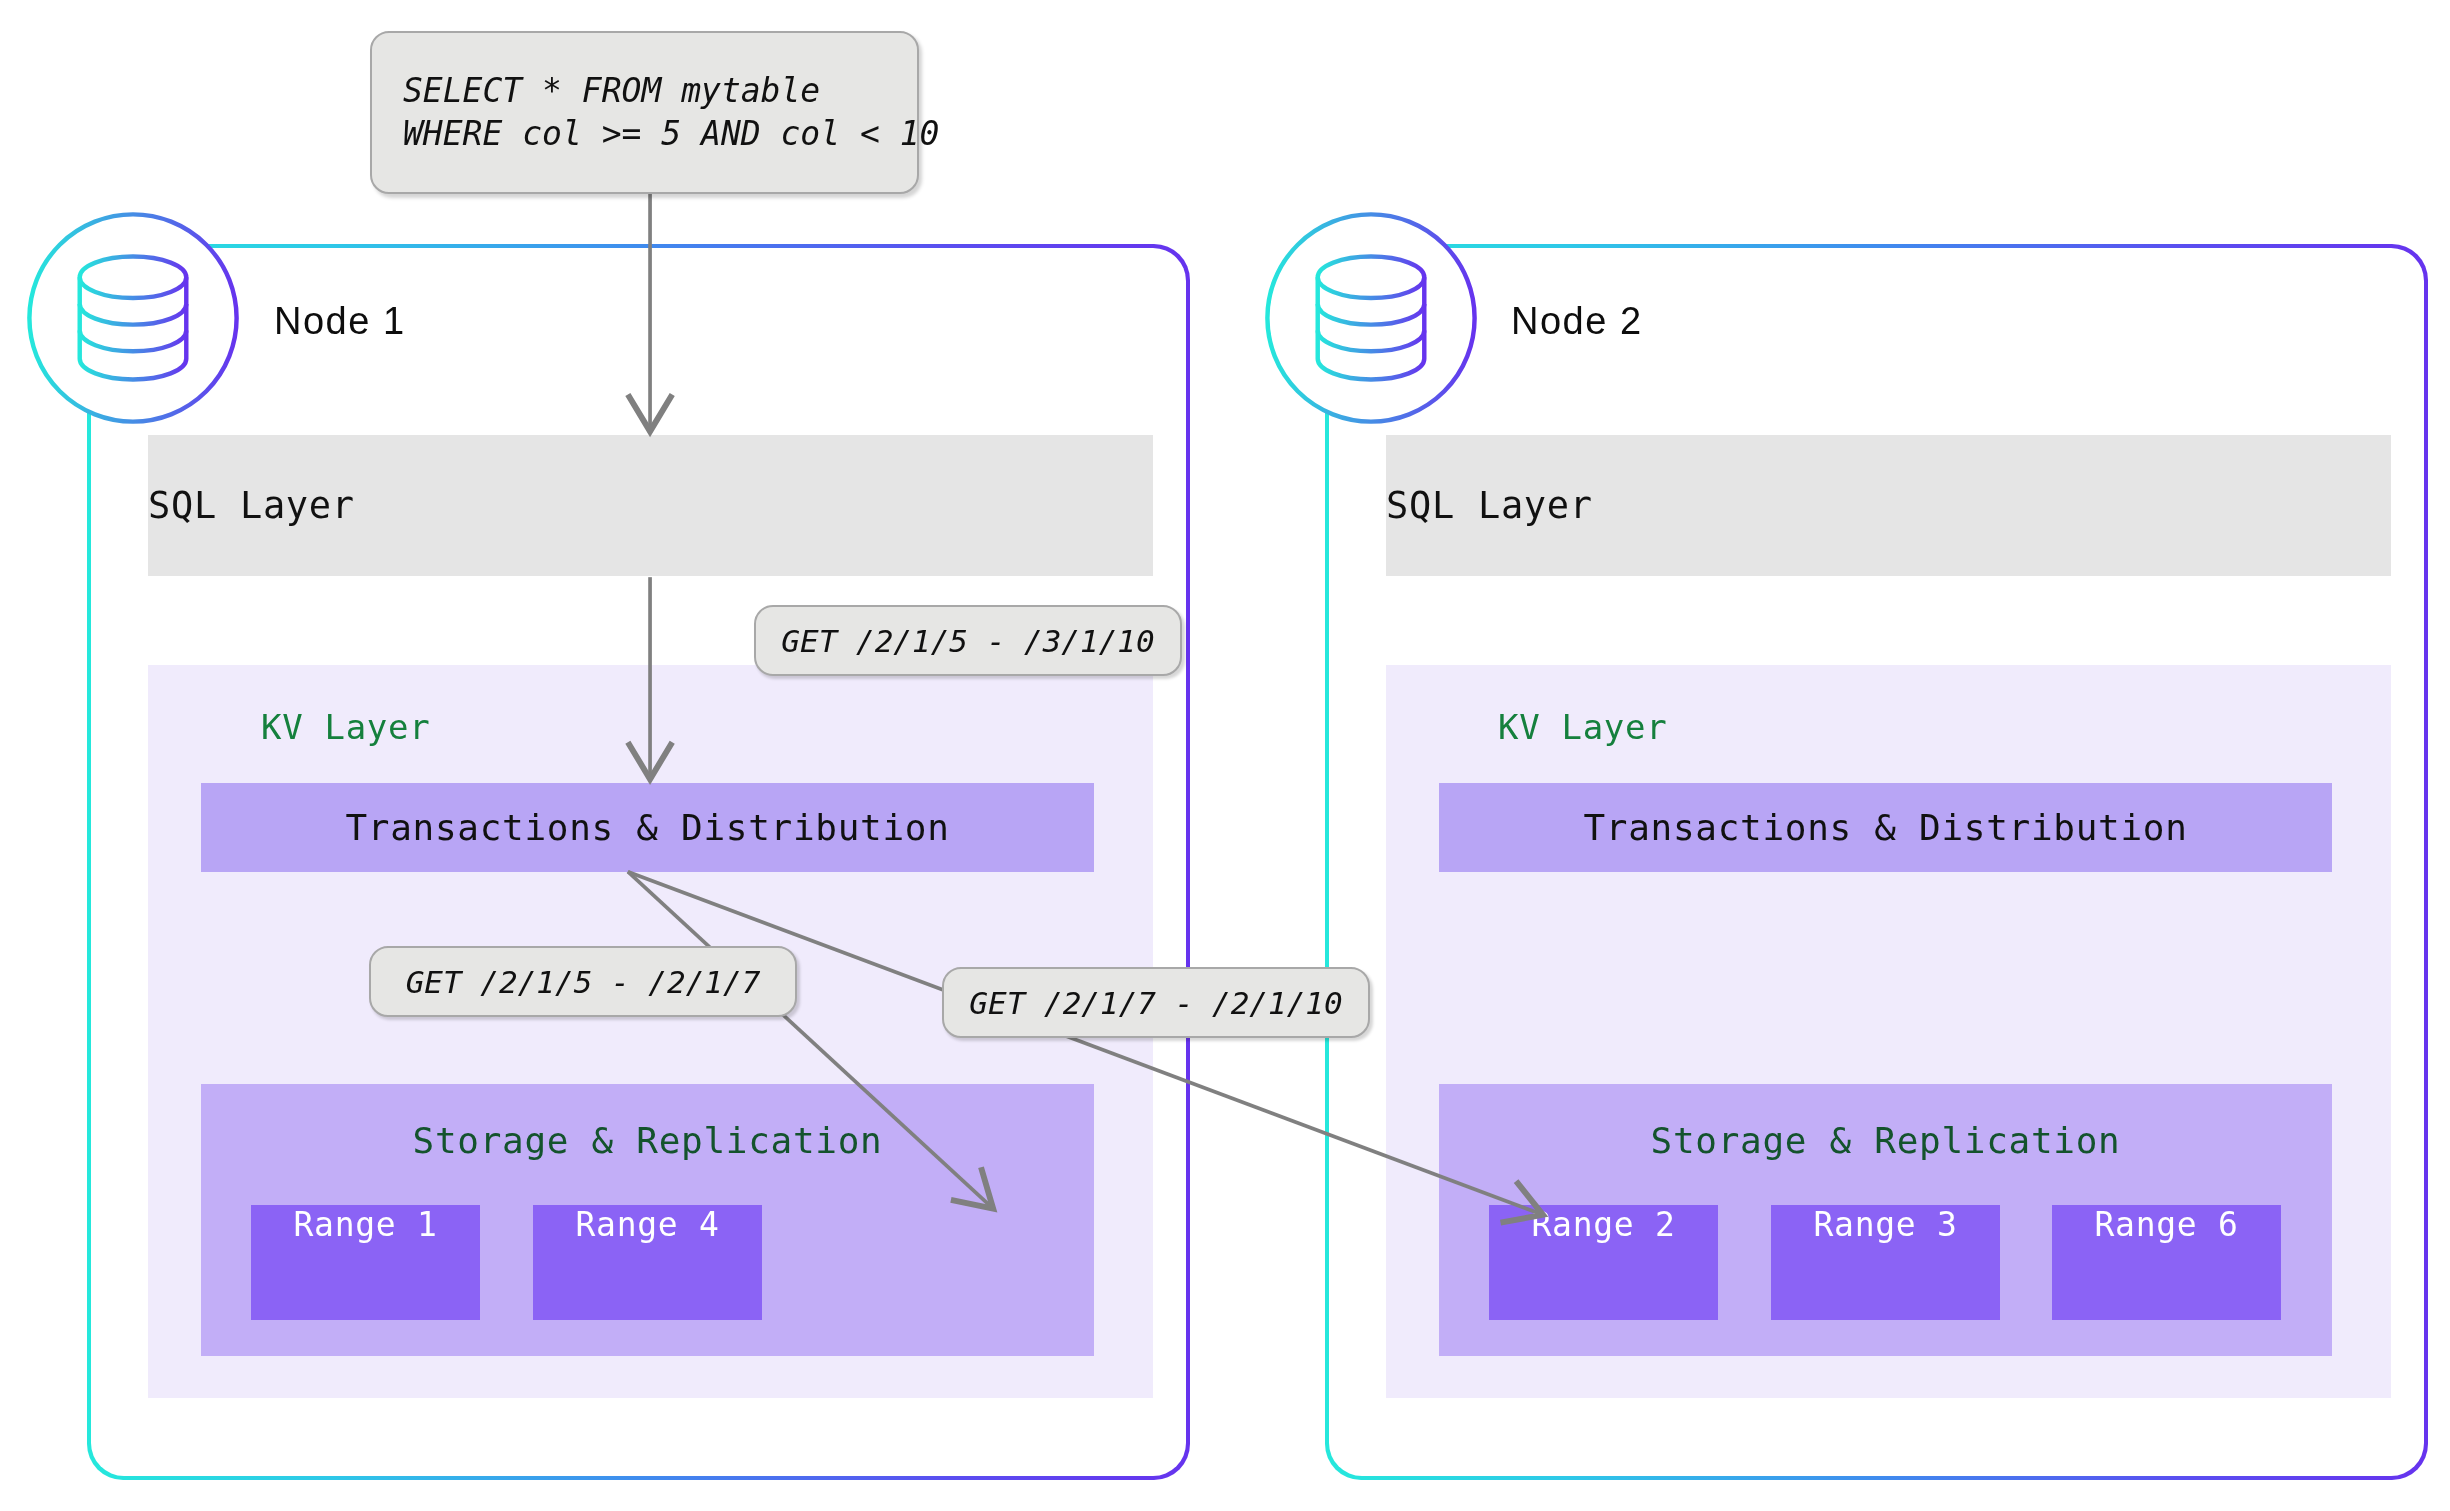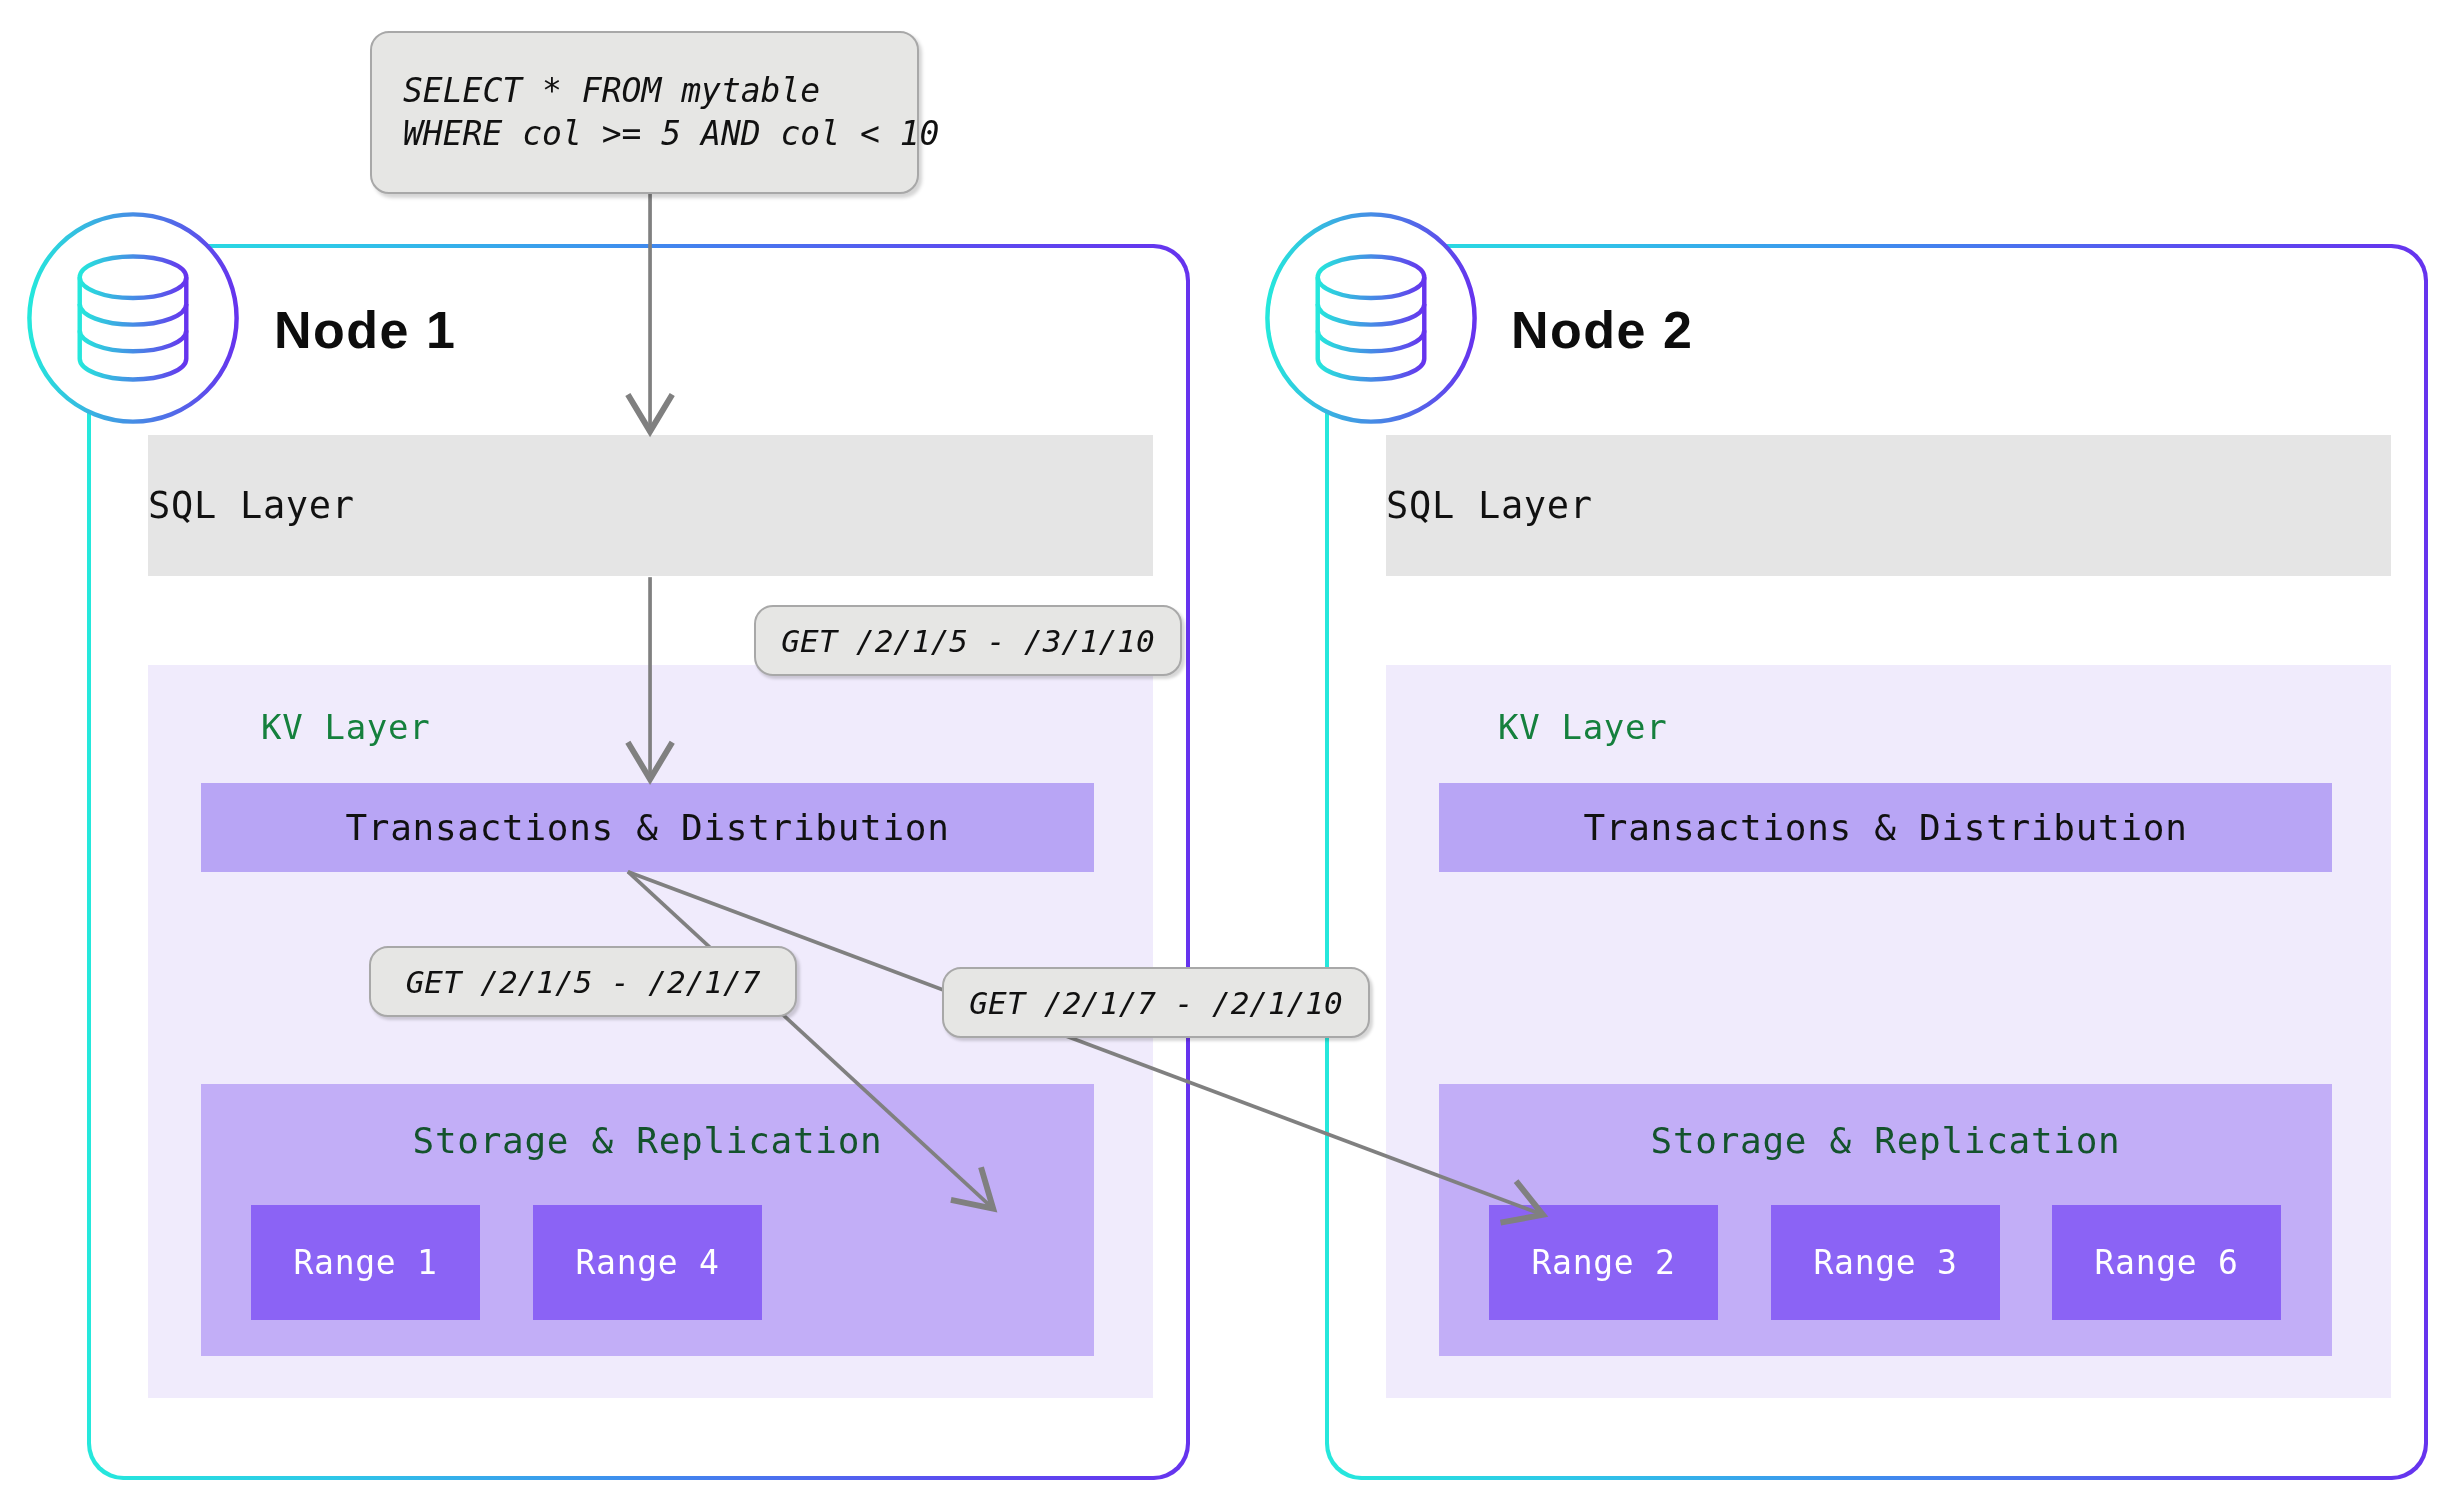--- a/index.html
+++ b/index.html
@@ -37,22 +37,22 @@
   .node-badge {
     position: absolute;
     width: 222px;
     height: 222px;
   }
   .node-badge svg { display: block; width: 222px; height: 222px; }
 
   .node-title {
     position: absolute;
     font-family: "Liberation Sans", sans-serif;
-    font-weight: bold;
-    font-size: 52px;
+    font-weight: normal;
+    font-size: 38px;
     color: #0d0d0d;
     letter-spacing: 1.5px;
     white-space: nowrap;
   }
 
   
   .sql-band {
     position: absolute;
     background: #e5e5e5;
     display: flex;
@@ -105,21 +105,20 @@
     font-family: "DejaVu Sans Mono", monospace;
     font-size: 36px;
     color: #14532d;
     letter-spacing: 0.7px;
     white-space: nowrap;
   }
   .range-box {
     position: absolute;
     background: #8b63f5;
     display: flex;
-    align-items: center;
     justify-content: center;
   }
   .range-box-label {
     font-family: "DejaVu Sans Mono", monospace;
     font-size: 33px;
     color: #ffffff;
     letter-spacing: 0.7px;
     white-space: nowrap;
   }
 

